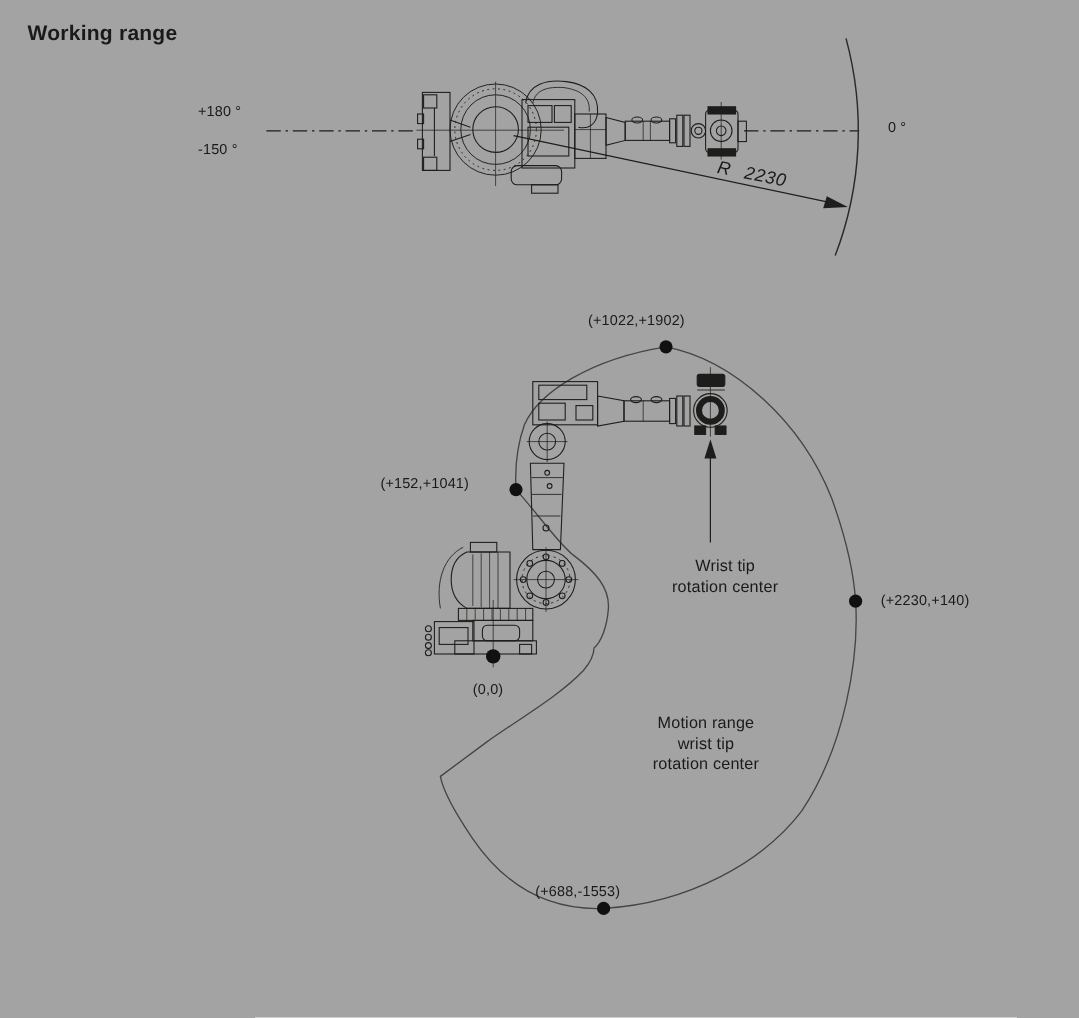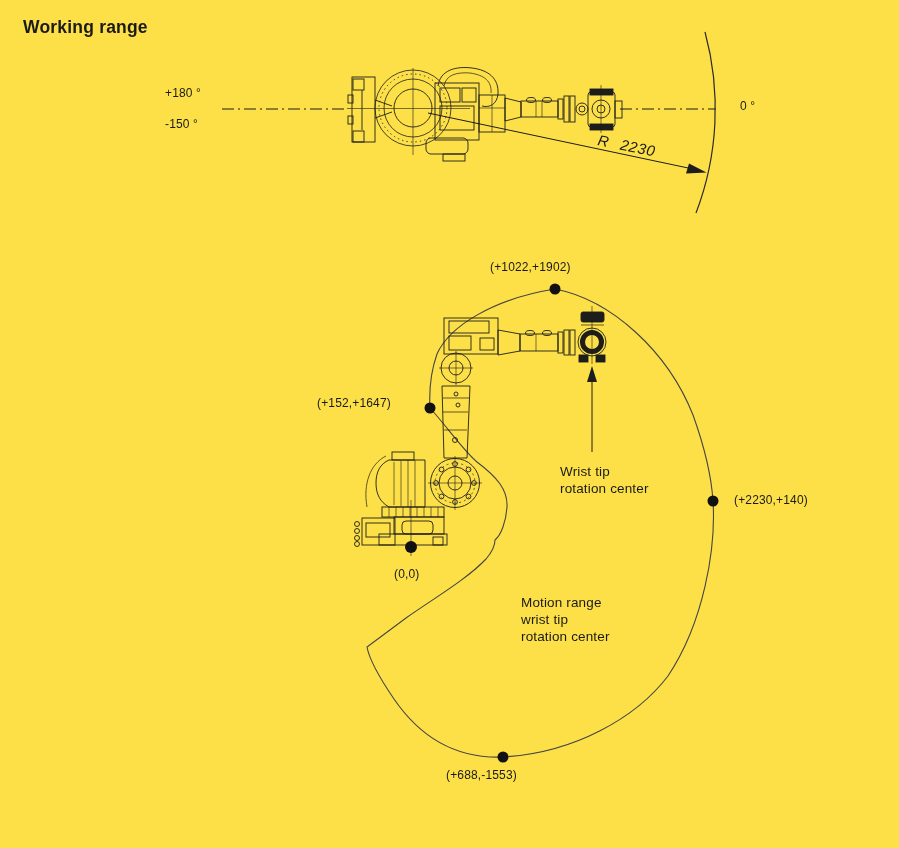--- a/index.html
+++ b/index.html
@@ -1,26 +1,26 @@
 <!DOCTYPE html>
 <html><head>
 <meta charset="utf-8">
 <style>
   html,body{margin:0;padding:0;background:#f2f2f2;}
   .canvas{
-    position:relative;width:899px;height:848px;background:#fde047;
+    position:relative;width:899px;height:848px;background:#a3a3a3;
     font-family:"Liberation Sans",sans-serif;color:#1a1a1a;overflow:hidden;
   }
   .title{
     position:absolute;left:23px;top:17px;font-size:17.5px;font-weight:bold;
     letter-spacing:.2px;white-space:nowrap;
   }
   .label{position:absolute;font-size:12px;white-space:nowrap;letter-spacing:.15px;}
   .caption{position:absolute;font-size:13.5px;white-space:nowrap;letter-spacing:.15px;}
-  .caption div{line-height:17px;}
+  .caption div{line-height:17px;text-align:center;}
   .radius-label{
     position:absolute;left:598px;top:131px;font-size:15px;font-style:italic;
     transform:rotate(11.5deg);transform-origin:left center;word-spacing:7px;
     white-space:nowrap;letter-spacing:.5px;
   }
   svg{position:absolute;left:0;top:0;}
 </style>
 </head>
 <body>
 
@@ -213,29 +213,29 @@
   </svg>
 
   <div class="title">Working range</div>
 
   <div class="label" style="left:165px;top:86px">+180 °</div>
   <div class="label" style="left:165px;top:117px">-150 °</div>
   <div class="label" style="left:740px;top:99px">0 °</div>
   <div class="radius-label">R 2230</div>
 
   <div class="label" style="left:490px;top:260px">(+1022,+1902)</div>
-  <div class="label" style="left:317px;top:396px">(+152,+1647)</div>
+  <div class="label" style="left:317px;top:396px">(+152,+1041)</div>
   <div class="label" style="left:734px;top:493px">(+2230,+140)</div>
   <div class="label" style="left:394px;top:567px">(0,0)</div>
-  <div class="label" style="left:446px;top:768px">(+688,-1553)</div>
+  <div class="label" style="left:446px;top:736px">(+688,-1553)</div>
 
   <div class="caption" style="left:560px;top:463px">
     <div>Wrist tip</div>
     <div>rotation center</div>
   </div>
 
-  <div class="caption" style="left:521px;top:594px;line-height:16px">
+  <div class="caption" style="left:544px;top:594px;line-height:16px">
     <div>Motion range</div>
     <div>wrist tip</div>
     <div>rotation center</div>
   </div>
 
 </div>
 
 </body></html>

